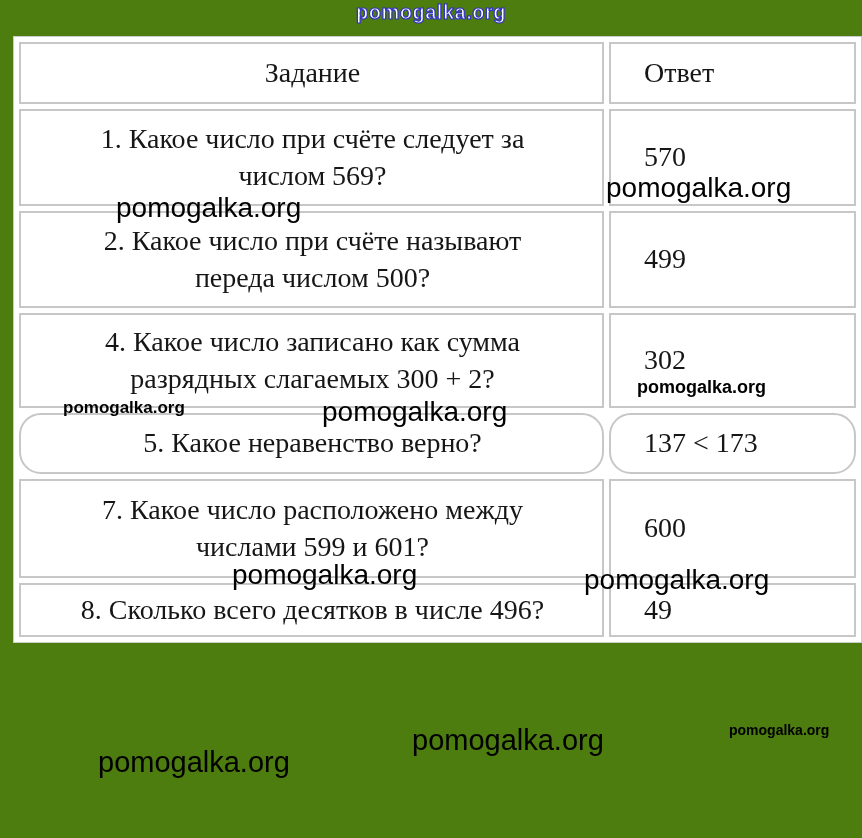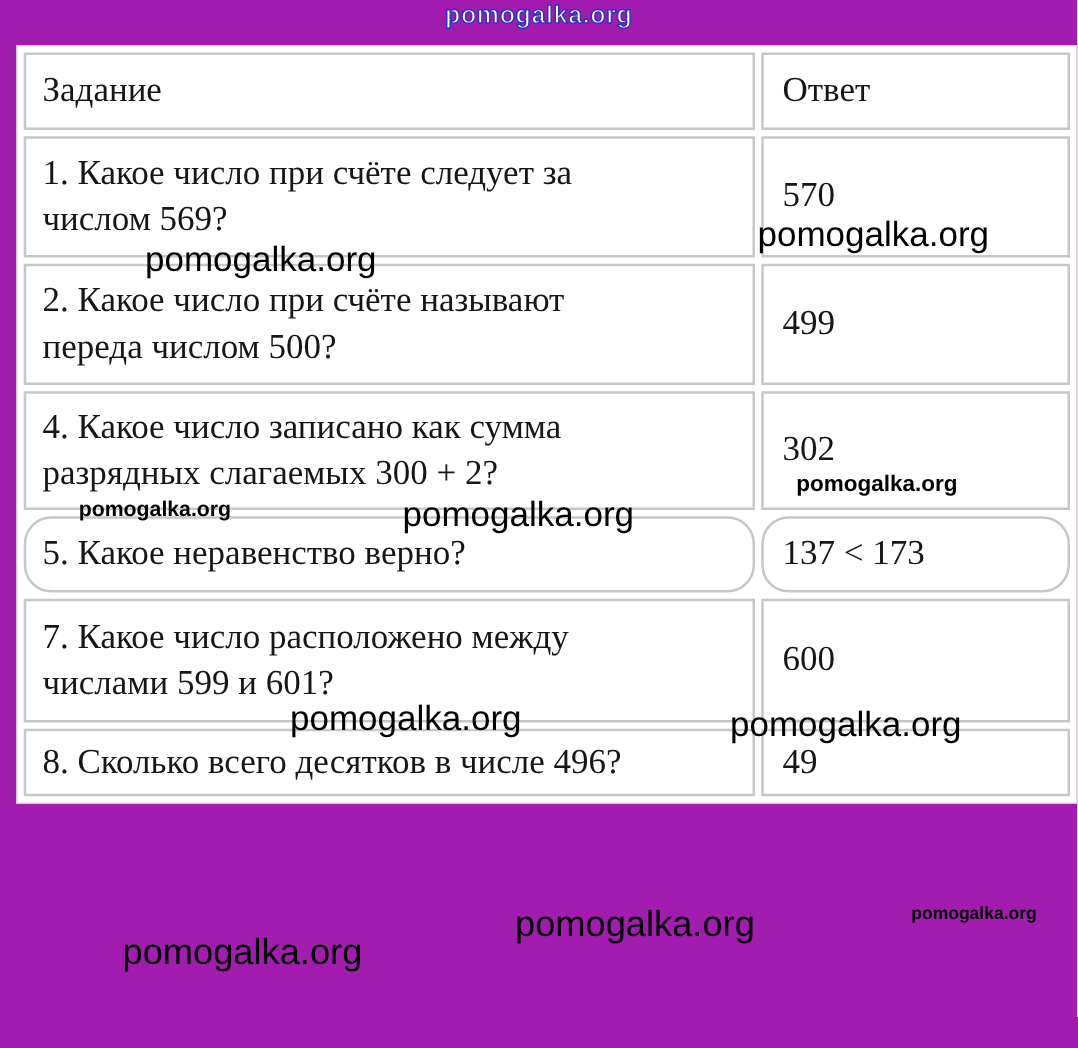--- a/index.html
+++ b/index.html
@@ -1,17 +1,17 @@
 <!DOCTYPE html>
 <html><head>
 <meta charset="utf-8">
 <style>
   html,body { margin:0; padding:0; background:#ffffff; }
   .page {
-    position:relative; width:862px; height:838px; background:#a21caf;
+    position:relative; width:862px; height:838px; background:#4d7c0f;
     font-family:"Liberation Serif", serif; overflow:hidden;
   }
 
   
   .wm-top {
     position:absolute; top:1px; left:0; width:100%; text-align:center;
     font-family:"Liberation Sans", sans-serif; font-size:20px; font-weight:700;
     letter-spacing:0.5px; color:#ffffff;
     -webkit-text-stroke:1.2px #3232c0;
     text-shadow:0 0 1px #3232c0;
@@ -19,27 +19,27 @@
 
   
   table.qa {
     position:absolute; left:13px; top:36px; width:843px;
     border-collapse:separate; border-spacing:5px;
     border:1px solid #cccccc; background:#ffffff; table-layout:fixed;
   }
   table.qa td {
     border:2px solid #c7c7c7; vertical-align:middle; background:#ffffff;
   }
-  td.task { width:579px; }
+  td.task { width:579px;text-align:center; }
   td.ans  { width:241px; }
   .cell-text {
     font-size:28px; color:#161616; line-height:1.32;
     padding:3px 10px 3px 12px; white-space:pre-line;
   }
-  .ans .cell-text { padding-left:14px; white-space:nowrap; }
+  .ans .cell-text { padding-left:32px; white-space:nowrap; }
 
   tr.r-head td { height:56px; }
   tr.r-tall td { height:91px; }
   tr.r-4    td { height:89px; }
   tr.r-5    td { height:55px;border-radius:22px; }
   tr.r-7    td { height:93px; }
   tr.r-8    td { height:48px; }
 
   
   .wm {

